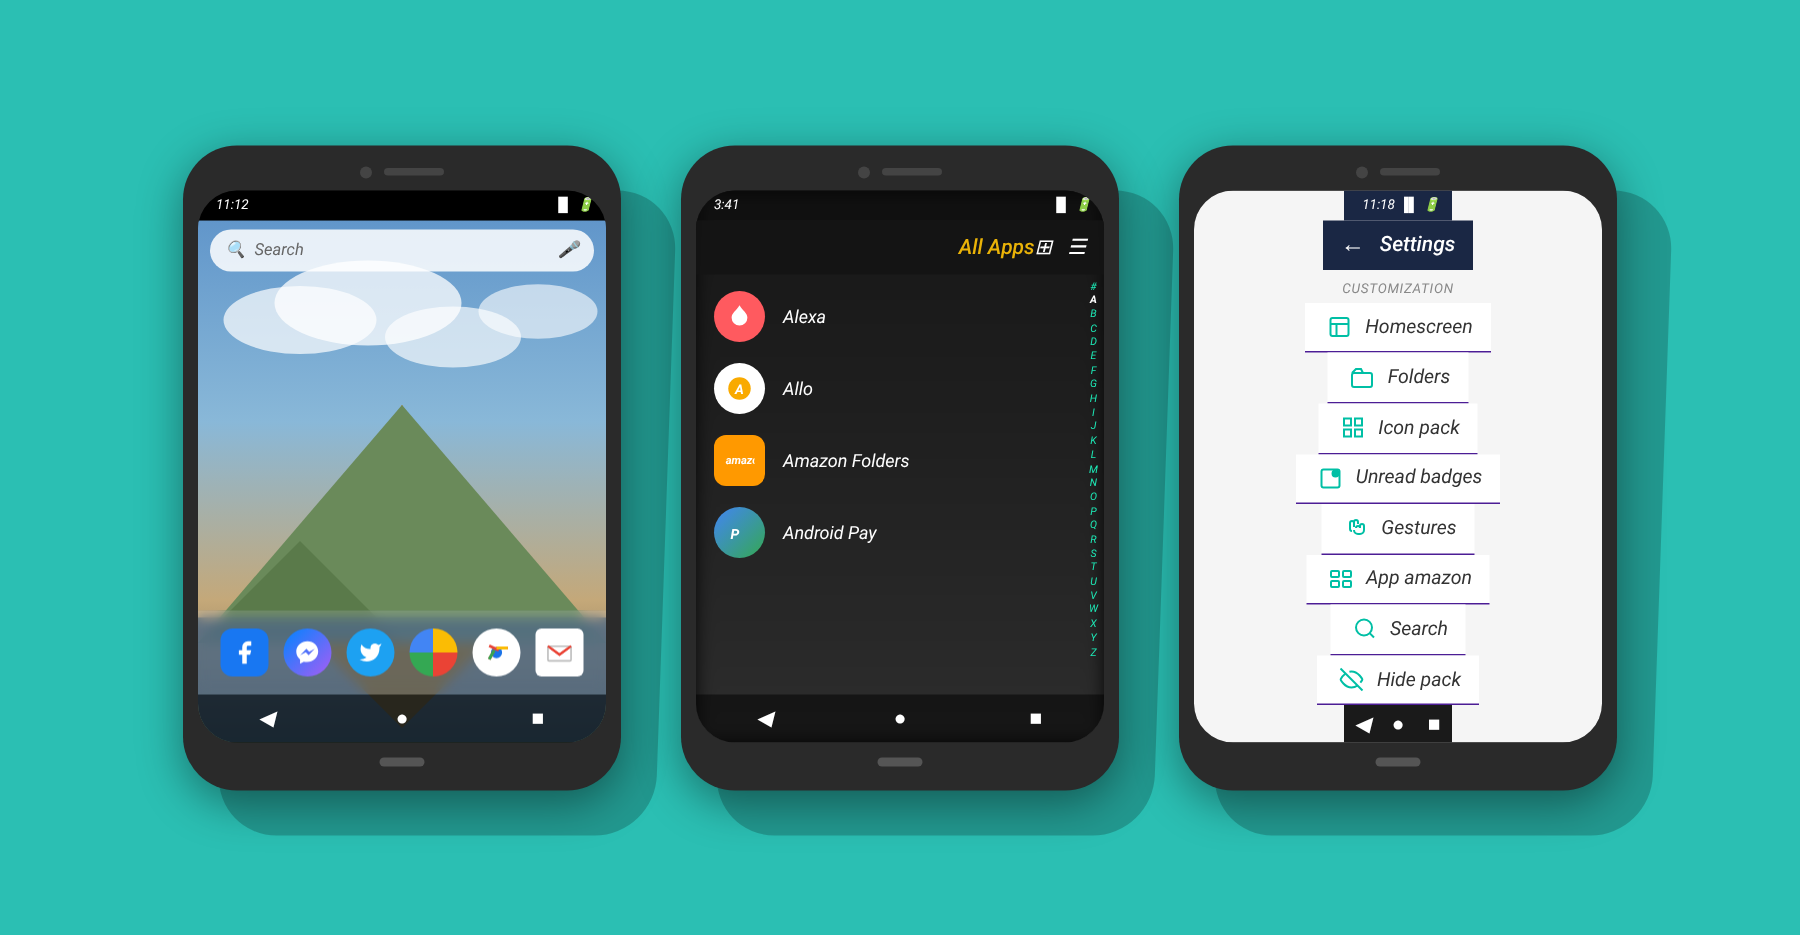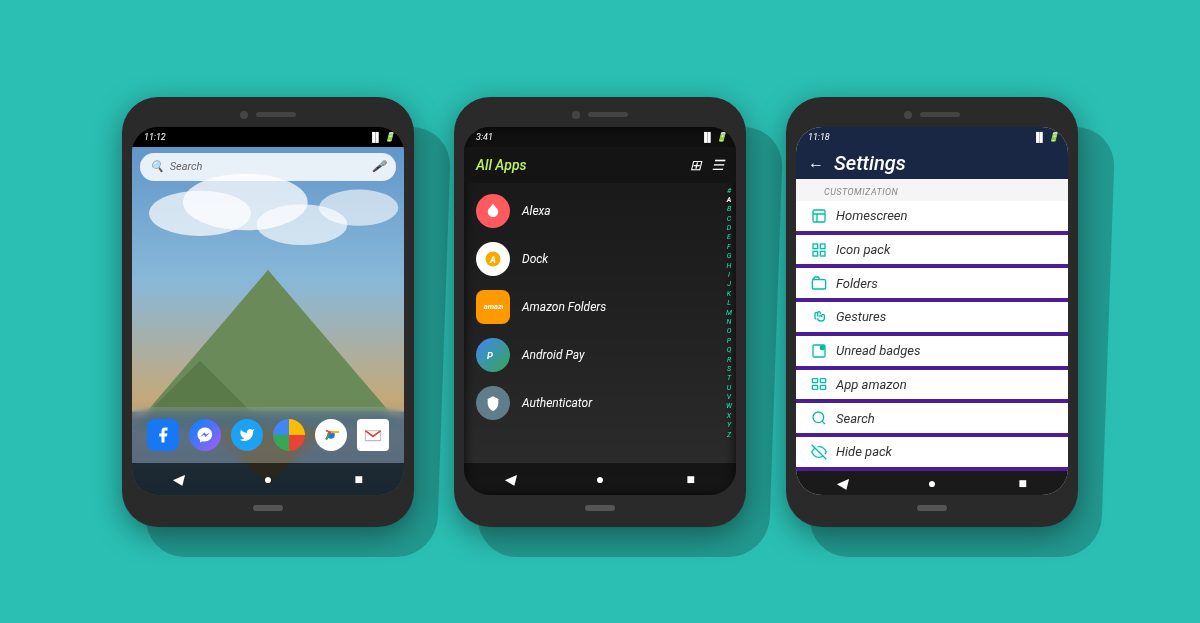--- a/index.html
+++ b/index.html
@@ -216,21 +216,21 @@
       height: 24px;
     }
     .phone2-header {
       height: 36px;
       display: flex;
       align-items: center;
       padding: 0 12px;
       background: rgba(20,20,20,0.9);
     }
     .all-apps-title {
-      color: #bef264;
+      color: #eab308;
       font-size: 14px;
       font-weight: 500;
       flex: 1;
     }
     .view-icons {
       display: flex;
       gap: 10px;
     }
     .view-icon {
       color: #fff;
@@ -297,40 +297,40 @@
       align-items: center;
       padding: 0 12px;
       gap: 10px;
     }
     .back-arrow {
       color: #fff;
       font-size: 16px;
     }
     .settings-title {
       color: #fff;
-      font-size: 20px;
+      font-size: 14px;
       font-weight: 500;
     }
 
     .settings-section-label {
       padding: 8px 28px 4px;
       font-size: 9px;
       color: #888;
       letter-spacing: 0.5px;
       text-transform: uppercase;
     }
 
     .settings-item {
       height: 44px;
       display: flex;
       align-items: center;
       padding: 0 12px;
       gap: 6px;
       background: #fff;
-      border-bottom: 4px solid #4c1d95;
+      border-bottom: 1px solid #4c1d95;
     }
     .settings-icon {
       width: 22px;
       height: 22px;
       display: flex;
       align-items: center;
       justify-content: center;
       color: #00bfa5;
       font-size: 14px;
     }
@@ -457,21 +457,21 @@
 
 <div class="phone-wrapper">
   <div class="phone">
     <div class="phone-top-bar">
       <div class="phone-camera"></div>
       <div class="phone-speaker"></div>
     </div>
     <div class="phone-inner">
       <div style="position:absolute;inset:0;background:linear-gradient(180deg,#3a3a3a 0%,#555 40%,#888 100%);filter:blur(6px);z-index:0;"></div>
       <div style="position:absolute;inset:0;background:rgba(10,10,10,0.72);z-index:1;"></div>
-      <div style="position:relative;z-index:2;display:flex;flex-direction:column;height:100%;">
+      <div style="position:relative;z-index:2;display:flex;flex-direction:column;height:100%;text-align:right;">
 
         <div class="status-bar">
           <span class="time">3:41</span>
           <span>▐▌</span>
           <span>🔋</span>
         </div>
 
         <div class="phone2-header">
           <span class="all-apps-title">All Apps</span>
           <div class="view-icons">
@@ -492,45 +492,37 @@
               </div>
               <span class="app-list-name">Alexa</span>
             </div>
             <div class="app-list-item">
               <div class="app-list-icon" style="background:#fff;border-radius:50%;">
                 <svg width="18" height="18" viewBox="0 0 24 24">
                     <circle cx="12" cy="12" r="10" fill="#f9aa00"></circle>
                     <text x="8" y="17" font-size="12" font-weight="bold" fill="white">A</text>
                   </svg>
               </div>
-              <span class="app-list-name">Dock</span>
+              <span class="app-list-name">Allo</span>
             </div>
             <div class="app-list-item">
               <div class="app-list-icon icon-amazon">
                 <svg width="20" height="12" viewBox="0 0 48 28" fill="white">
                     <text x="2" y="20" font-size="18" font-weight="bold" fill="white">amazon</text>
                   </svg>
               </div>
               <span class="app-list-name">Amazon Folders</span>
             </div>
             <div class="app-list-item">
               <div class="app-list-icon" style="background:linear-gradient(135deg,#4285f4,#34a853);border-radius:50%;">
                 <svg width="16" height="16" viewBox="0 0 24 24" fill="white">
                     <text x="3" y="18" font-size="14" font-weight="bold">P</text>
                   </svg>
               </div>
               <span class="app-list-name">Android Pay</span>
-            </div>
-            <div class="app-list-item">
-              <div class="app-list-icon" style="background:#607d8b;border-radius:50%;">
-                <svg width="16" height="16" viewBox="0 0 24 24" fill="white">
-                    <path d="M12 2L4 6v6c0 5.5 3.8 10.7 8 12 4.2-1.3 8-6.5 8-12V6l-8-4z"></path>
-                  </svg>
-              </div>
-              <span class="app-list-name">Authenticator</span>
             </div>
 
           </div>
 
           <div class="alpha-index">
             <span class="alpha-letter">#</span>
             <span class="alpha-letter current">A</span>
             <span class="alpha-letter">B</span>
             <span class="alpha-letter">C</span>
             <span class="alpha-letter">D</span>
@@ -572,21 +564,21 @@
   </div>
 </div>
 
 <div class="phone-wrapper">
   <div class="phone">
     <div class="phone-top-bar">
       <div class="phone-camera"></div>
       <div class="phone-speaker"></div>
     </div>
     <div class="phone-inner">
-      <div style="display:flex;flex-direction:column;height:100%;background:#f5f5f5;position:relative;">
+      <div style="display:flex;flex-direction:column;height:100%;background:#f5f5f5;position:relative;align-items:center;">
 
         <div class="status-bar" style="background:#1a2744;">
           <span class="time">11:18</span>
           <span>▐▌</span>
           <span>🔋</span>
         </div>
 
         <div class="settings-header">
           <span class="back-arrow">←</span>
           <span class="settings-title">Settings</span>
@@ -600,55 +592,55 @@
                 <rect x="3" y="3" width="18" height="18" rx="2"></rect>
                 <path d="M3 9h18"></path>
                 <path d="M9 21V9"></path>
               </svg>
           </div>
           <span class="settings-label">Homescreen</span>
         </div>
         <div class="settings-item">
           <div class="settings-icon">
             <svg viewBox="0 0 24 24" fill="none" stroke="#00bfa5" stroke-width="2">
+                <rect x="2" y="7" width="20" height="14" rx="2"></rect>
+                <path d="M2 7l4-4h5l2 4"></path>
+              </svg>
+          </div>
+          <span class="settings-label">Folders</span>
+        </div>
+        <div class="settings-item">
+          <div class="settings-icon">
+            <svg viewBox="0 0 24 24" fill="none" stroke="#00bfa5" stroke-width="2">
                 <rect x="3" y="3" width="7" height="7"></rect>
                 <rect x="14" y="3" width="7" height="7"></rect>
                 <rect x="3" y="14" width="7" height="7"></rect>
                 <rect x="14" y="14" width="7" height="7"></rect>
               </svg>
           </div>
           <span class="settings-label">Icon pack</span>
         </div>
         <div class="settings-item">
           <div class="settings-icon">
             <svg viewBox="0 0 24 24" fill="none" stroke="#00bfa5" stroke-width="2">
-                <rect x="2" y="7" width="20" height="14" rx="2"></rect>
-                <path d="M2 7l4-4h5l2 4"></path>
-              </svg>
-          </div>
-          <span class="settings-label">Folders</span>
+                <rect x="3" y="3" width="18" height="18" rx="2"></rect>
+                <circle cx="17" cy="7" r="3" fill="#00bfa5"></circle>
+              </svg>
+          </div>
+          <span class="settings-label">Unread badges</span>
         </div>
         <div class="settings-item">
           <div class="settings-icon">
             <svg viewBox="0 0 24 24" fill="none" stroke="#00bfa5" stroke-width="2">
                 <path d="M14 8V6a2 2 0 00-4 0v5"></path>
                 <path d="M10 14a4 4 0 004 4h2a4 4 0 004-4v-4a2 2 0 00-4 0v2a2 2 0 00-4 0"></path>
                 <path d="M8 15a2 2 0 01-2-2V7a2 2 0 014 0"></path>
               </svg>
           </div>
           <span class="settings-label">Gestures</span>
-        </div>
-        <div class="settings-item">
-          <div class="settings-icon">
-            <svg viewBox="0 0 24 24" fill="none" stroke="#00bfa5" stroke-width="2">
-                <rect x="3" y="3" width="18" height="18" rx="2"></rect>
-                <circle cx="17" cy="7" r="3" fill="#00bfa5"></circle>
-              </svg>
-          </div>
-          <span class="settings-label">Unread badges</span>
         </div>
         <div class="settings-item">
           <div class="settings-icon">
             <svg viewBox="0 0 24 24" fill="none" stroke="#00bfa5" stroke-width="2">
                 <rect x="2" y="4" width="8" height="6" rx="1"></rect>
                 <rect x="14" y="4" width="8" height="6" rx="1"></rect>
                 <rect x="2" y="14" width="8" height="6" rx="1"></rect>
                 <rect x="14" y="14" width="8" height="6" rx="1"></rect>
               </svg>
           </div>

